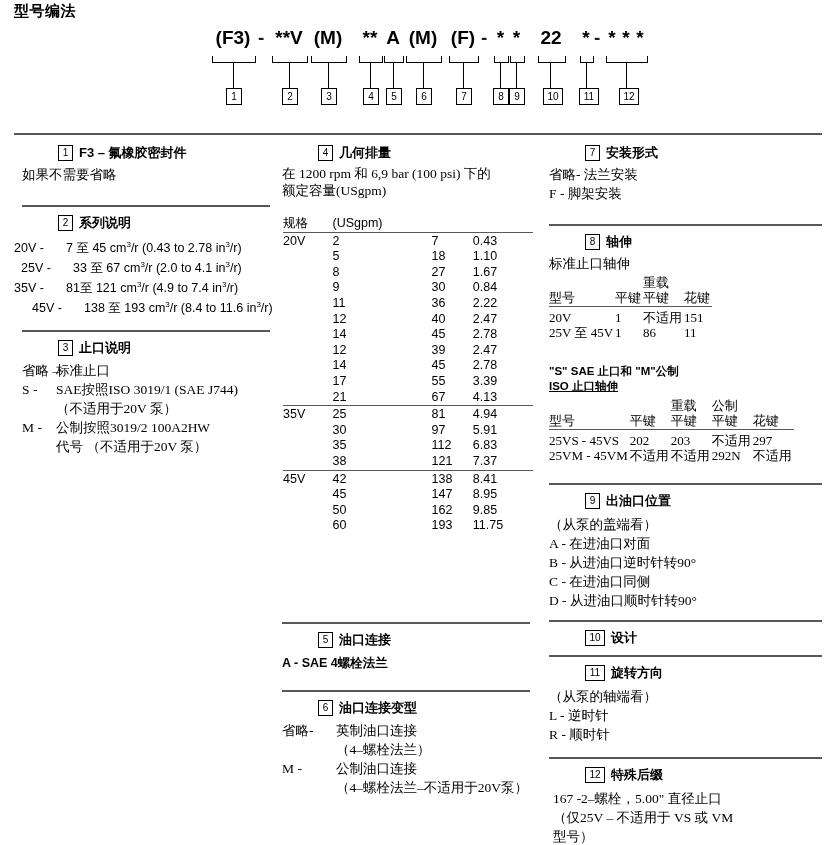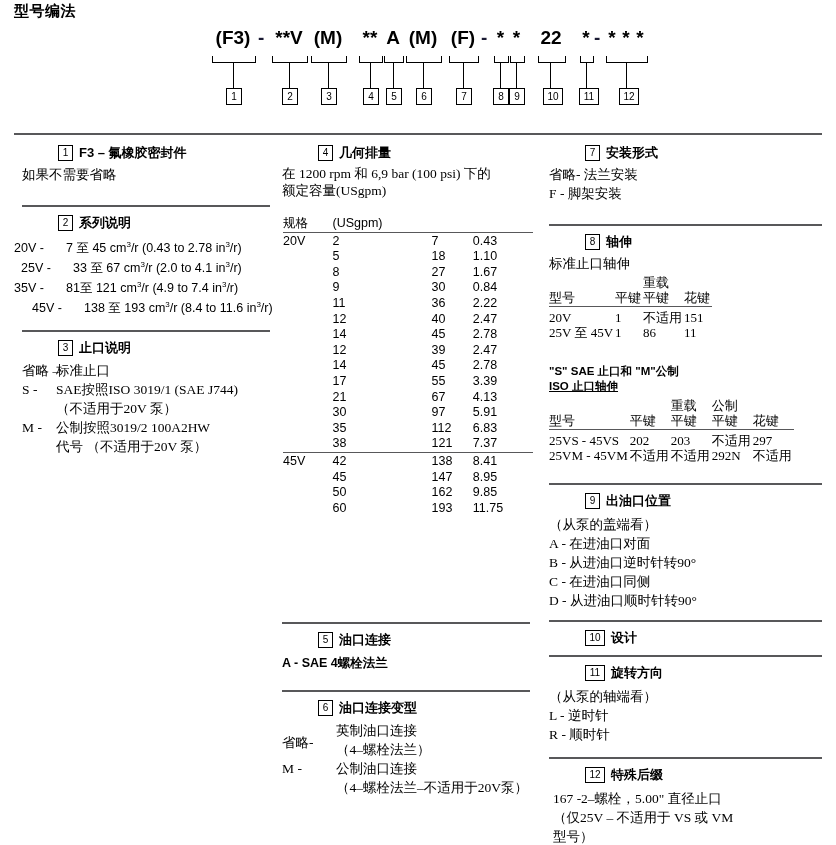--- a/index.html
+++ b/index.html
@@ -369,20 +369,26 @@
           <td>17</td>
           <td>55</td>
           <td>3.39</td>
         </tr>
         <tr>
           <td></td>
           <td>21</td>
           <td>67</td>
           <td>4.13</td>
         </tr>
+        <tr class="grp-first">
+          <td>35V</td>
+          <td>25</td>
+          <td>81</td>
+          <td>4.94</td>
+        </tr>
         <tr>
           <td></td>
           <td>30</td>
           <td>97</td>
           <td>5.91</td>
         </tr>
         <tr>
           <td></td>
           <td>35</td>
           <td>112</td>
@@ -427,21 +433,21 @@
     <span class="idbox">5</span><span>油口连接</span>
   </div>
   <div class="body-txt" style="left:282px; top:655px; font-weight:bold;">A - SAE 4螺栓法兰</div>
 
   <div class="sec-rule" style="left:282px; top:690px; width:248px;"></div>
 
   <div class="sec-head" style="left:282px; top:699px;">
     <span class="idbox">6</span><span>油口连接变型</span>
   </div>
   <div id="s6-rows">
-      <div class="defrow serif" style="position: absolute; left: 282px; top: 723px; font-family: &quot;Liberation Serif&quot;, serif; font-size: 13.5px;"><span class="k" style="width: 54px; margin-top: 12px;">省略-</span><span class="v">英制油口连接</span></div>
+      <div class="defrow serif" style="position: absolute; left: 282px; top: 723px; font-family: &quot;Liberation Serif&quot;, serif; font-size: 13.5px;"><span class="k" style="width: 54px;">省略-</span><span class="v">英制油口连接</span></div>
       <div class="defrow serif" style="position: absolute; left: 282px; top: 742px; font-family: &quot;Liberation Serif&quot;, serif; font-size: 13.5px;"><span class="k" style="width: 54px;"></span><span class="v">（4–螺栓法兰）</span></div>
       <div class="defrow serif" style="position: absolute; left: 282px; top: 761px; font-family: &quot;Liberation Serif&quot;, serif; font-size: 13.5px;"><span class="k" style="width: 54px;">M -</span><span class="v">公制油口连接</span></div>
       <div class="defrow serif" style="position: absolute; left: 282px; top: 780px; font-family: &quot;Liberation Serif&quot;, serif; font-size: 13.5px;"><span class="k" style="width: 54px;"></span><span class="v">（4–螺栓法兰–不适用于20V泵）</span></div>
     </div>
 </div>
 
 <div class="col">
 
   <div class="sec-head" style="left:549px; top:144px;">
     <span class="idbox">7</span><span>安装形式</span>

